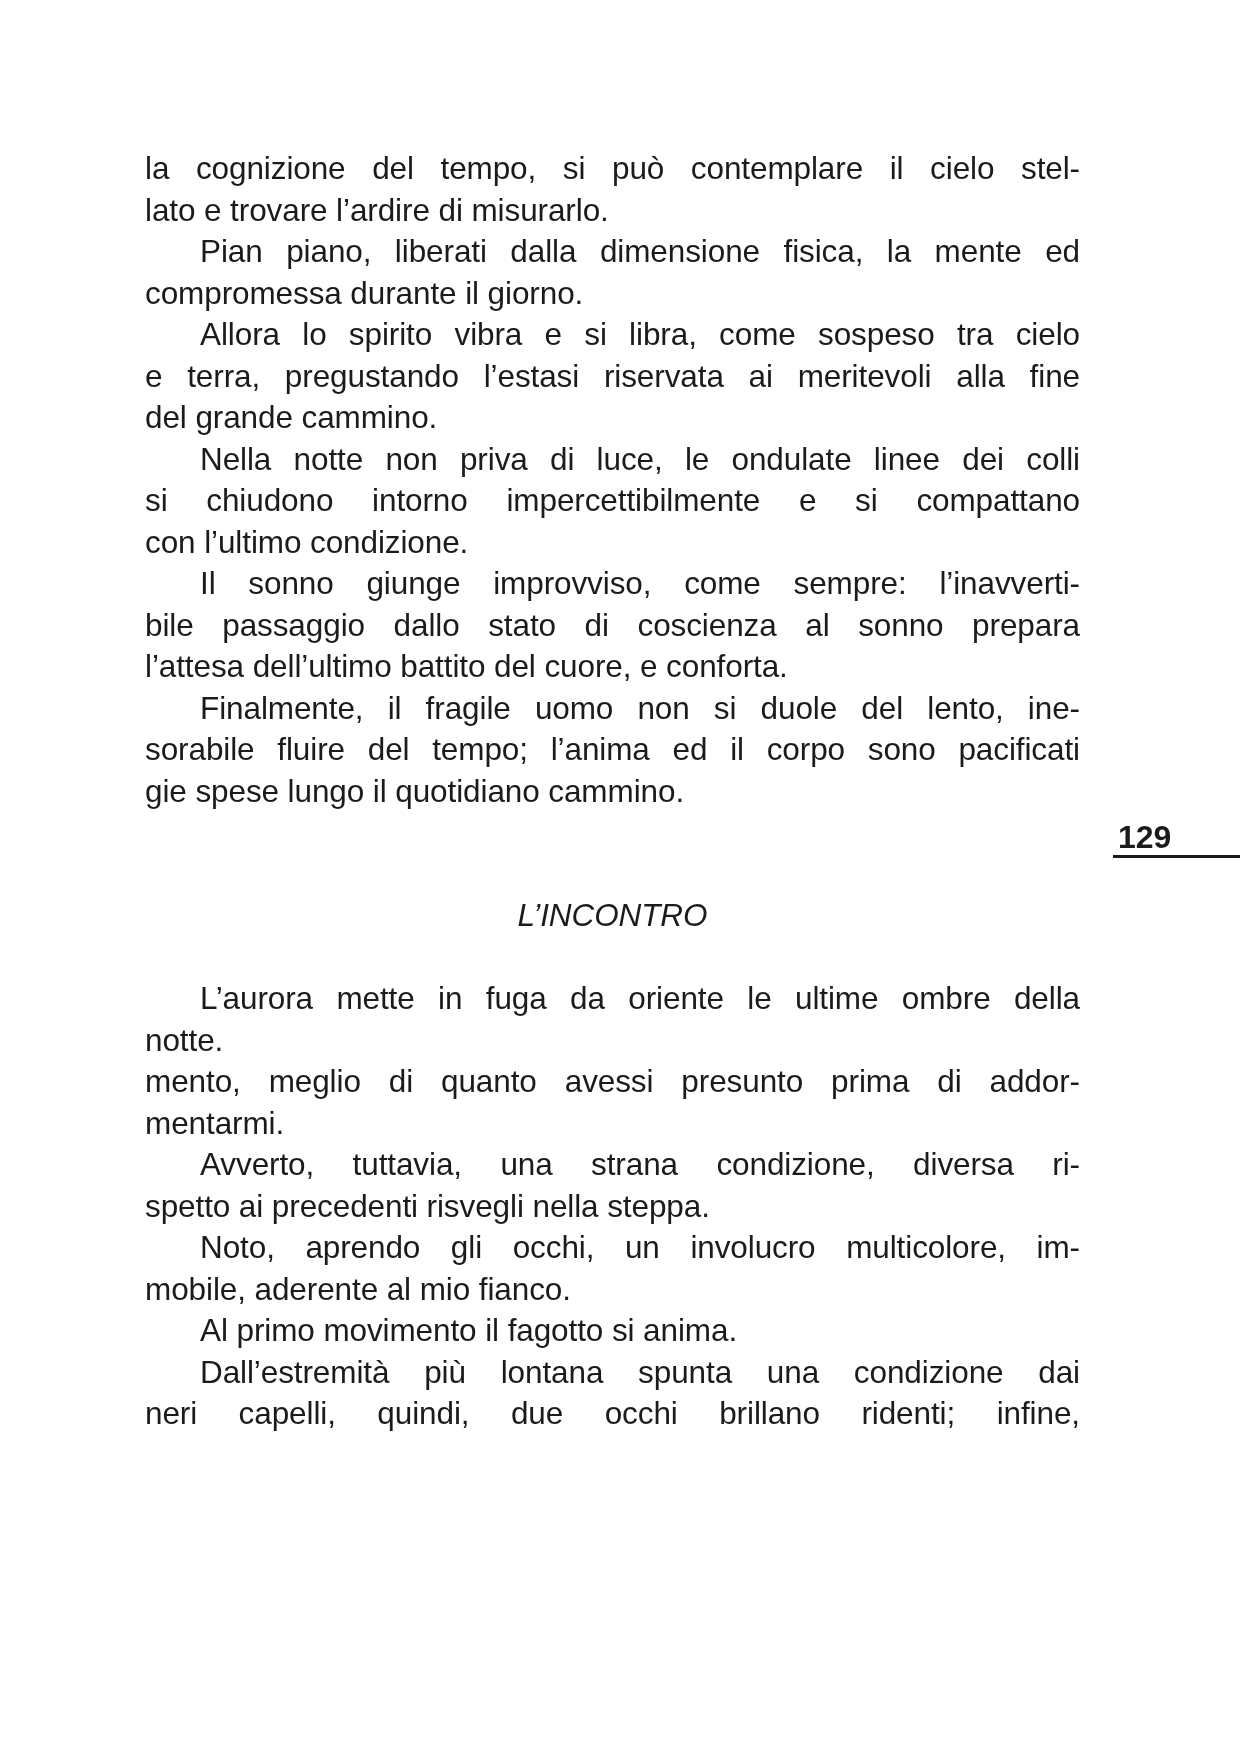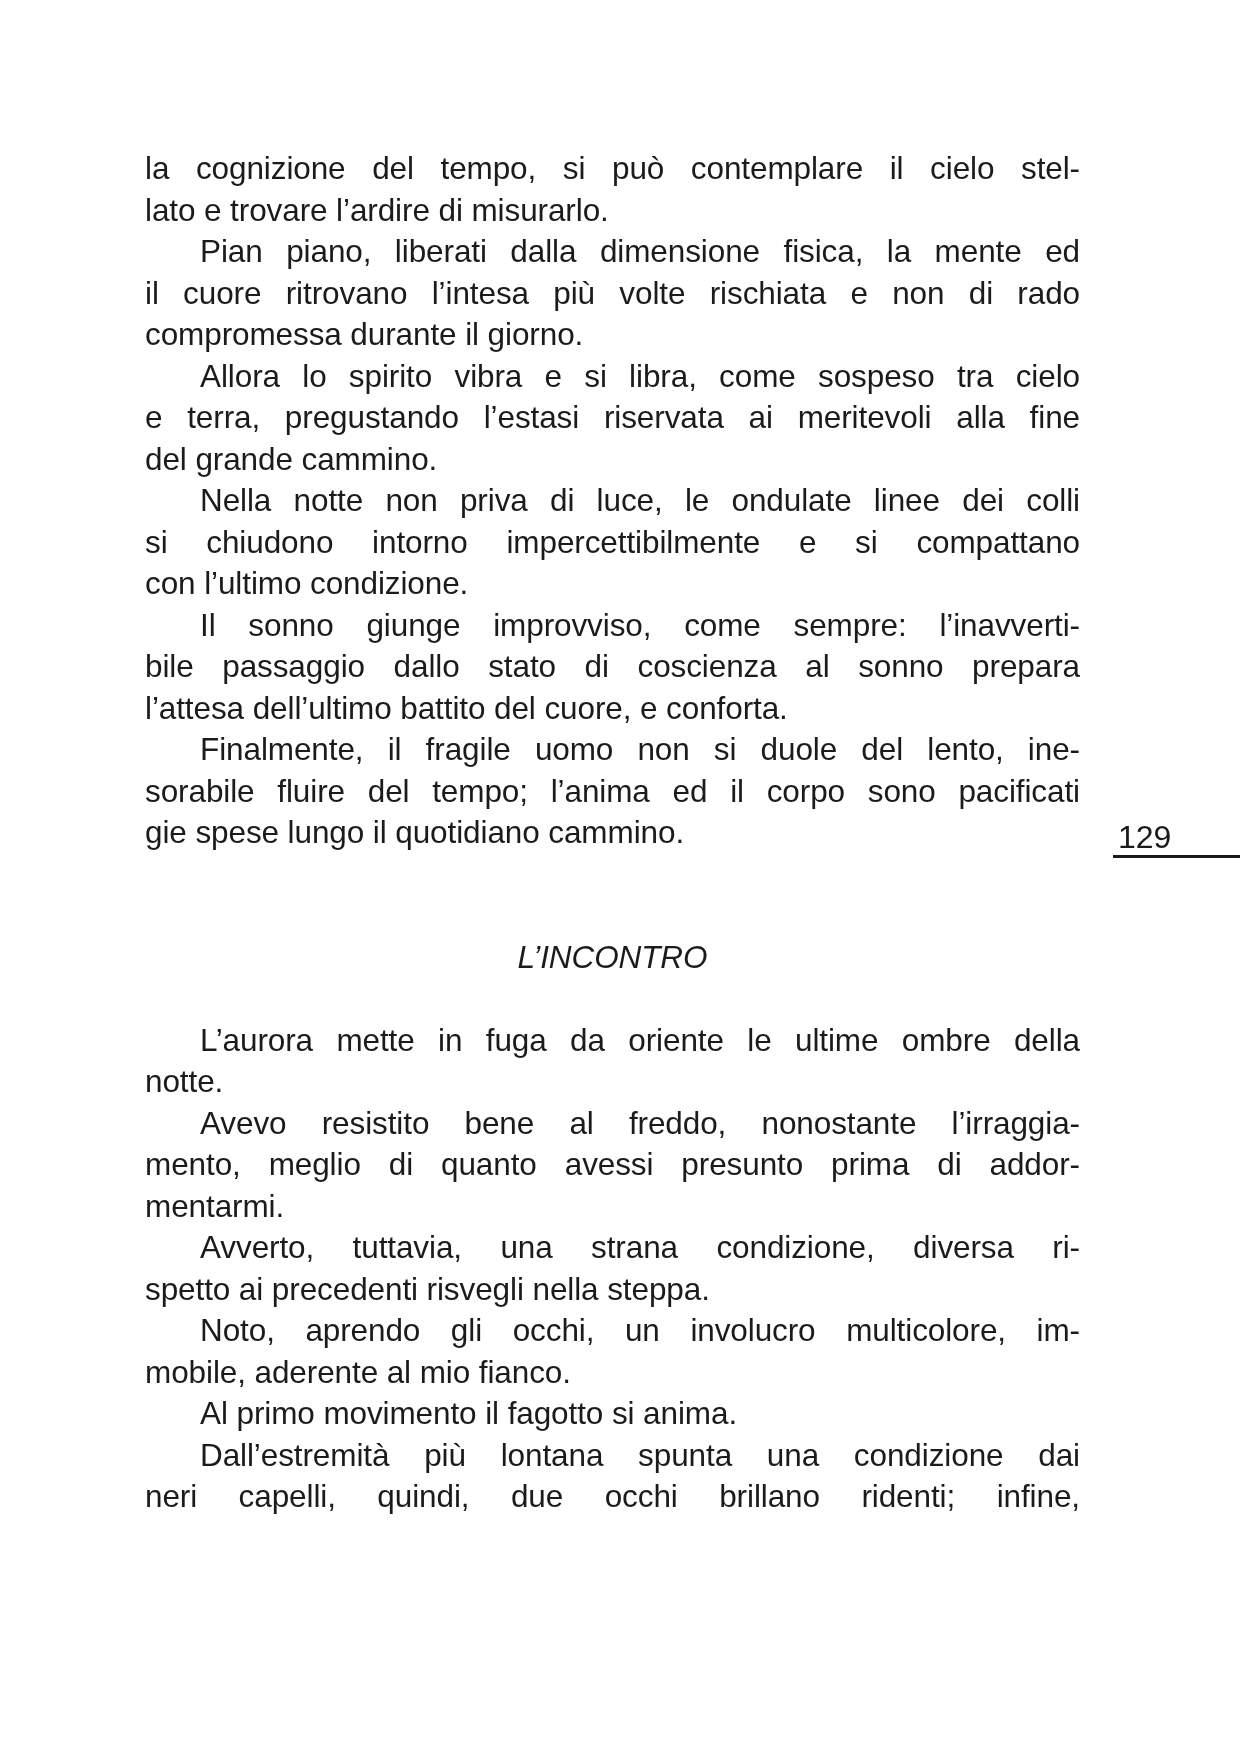--- a/index.html
+++ b/index.html
@@ -36,42 +36,41 @@
   .heading {
     font-style: italic;
     margin-top: 83px;
     margin-bottom: 41.5px;
     text-align: center;
   }
   .pagenum {
     position: absolute;
     left: 1118px; top: 820px;
     font-size: 32px; line-height: 34px;
-    font-weight: normal;
+    font-weight: bold;
     color: var(--ink);
   }
   .pagenum-rule {
     position: absolute;
     left: 1113px; right: 0; top: 855px;
     height: 3px;
     background: var(--ink);
   }
 </style>
 </head>
 <body>
 
 <div class="page">
   <div class="body-text">
       <div class="para">
         <div class="line first">la cognizione del tempo, si può contemplare il cielo stel-</div>
         <div class="line last">lato e trovare l’ardire di misurarlo.</div>
       </div>
       <div class="para indent">
         <div class="line first">Pian piano, liberati dalla dimensione fisica, la mente ed</div>
-        <div class="line">il cuore ritrovano l’intesa più volte rischiata e non di rado</div>
         <div class="line last">compromessa durante il giorno.</div>
       </div>
       <div class="para indent">
         <div class="line first">Allora lo spirito vibra e si libra, come sospeso tra cielo</div>
         <div class="line">e terra, pregustando l’estasi riservata ai meritevoli alla fine</div>
         <div class="line last">del grande cammino.</div>
       </div>
       <div class="para indent">
         <div class="line first">Nella notte non priva di luce, le ondulate linee dei colli</div>
         <div class="line">si chiudono intorno impercettibilmente e si compattano</div>
@@ -86,21 +85,20 @@
         <div class="line first">Finalmente, il fragile uomo non si duole del lento, ine-</div>
         <div class="line">sorabile fluire del tempo; l’anima ed il corpo sono pacificati</div>
         <div class="line last">gie spese lungo il quotidiano cammino.</div>
       </div>
       <div class="heading">L’INCONTRO</div>
       <div class="para indent">
         <div class="line first">L’aurora mette in fuga da oriente le ultime ombre della</div>
         <div class="line last">notte.</div>
       </div>
       <div class="para indent">
-        <div class="line first">Avevo resistito bene al freddo, nonostante l’irraggia-</div>
         <div class="line">mento, meglio di quanto avessi presunto prima di addor-</div>
         <div class="line last">mentarmi.</div>
       </div>
       <div class="para indent">
         <div class="line first">Avverto, tuttavia, una strana condizione, diversa ri-</div>
         <div class="line last">spetto ai precedenti risvegli nella steppa.</div>
       </div>
       <div class="para indent">
         <div class="line first">Noto, aprendo gli occhi, un involucro multicolore, im-</div>
         <div class="line last">mobile, aderente al mio fianco.</div>

